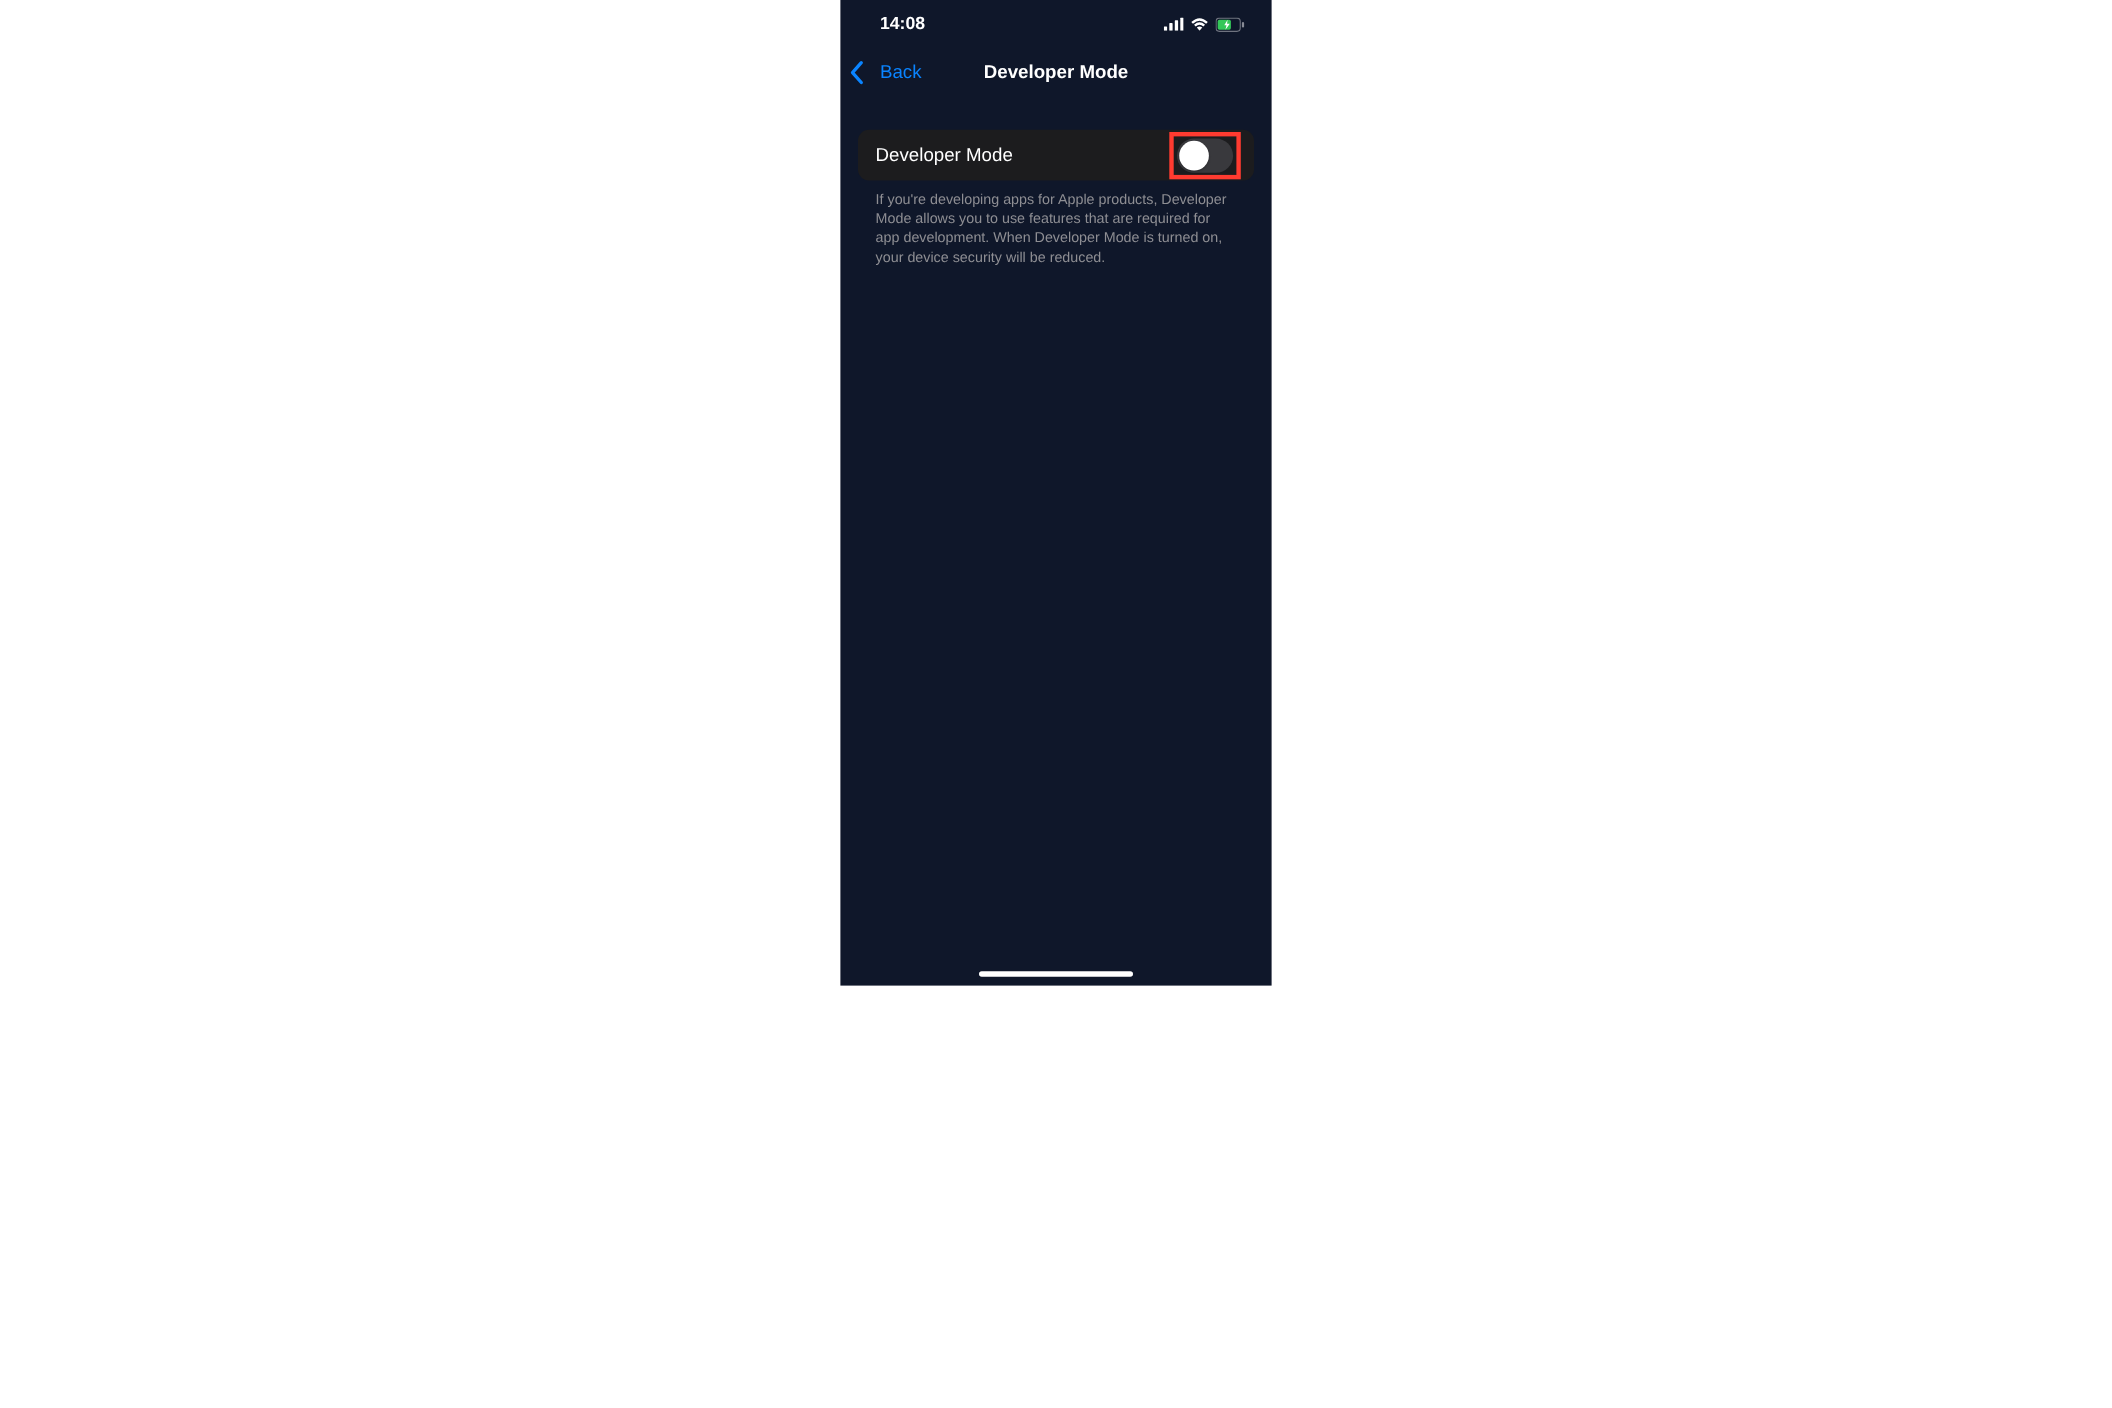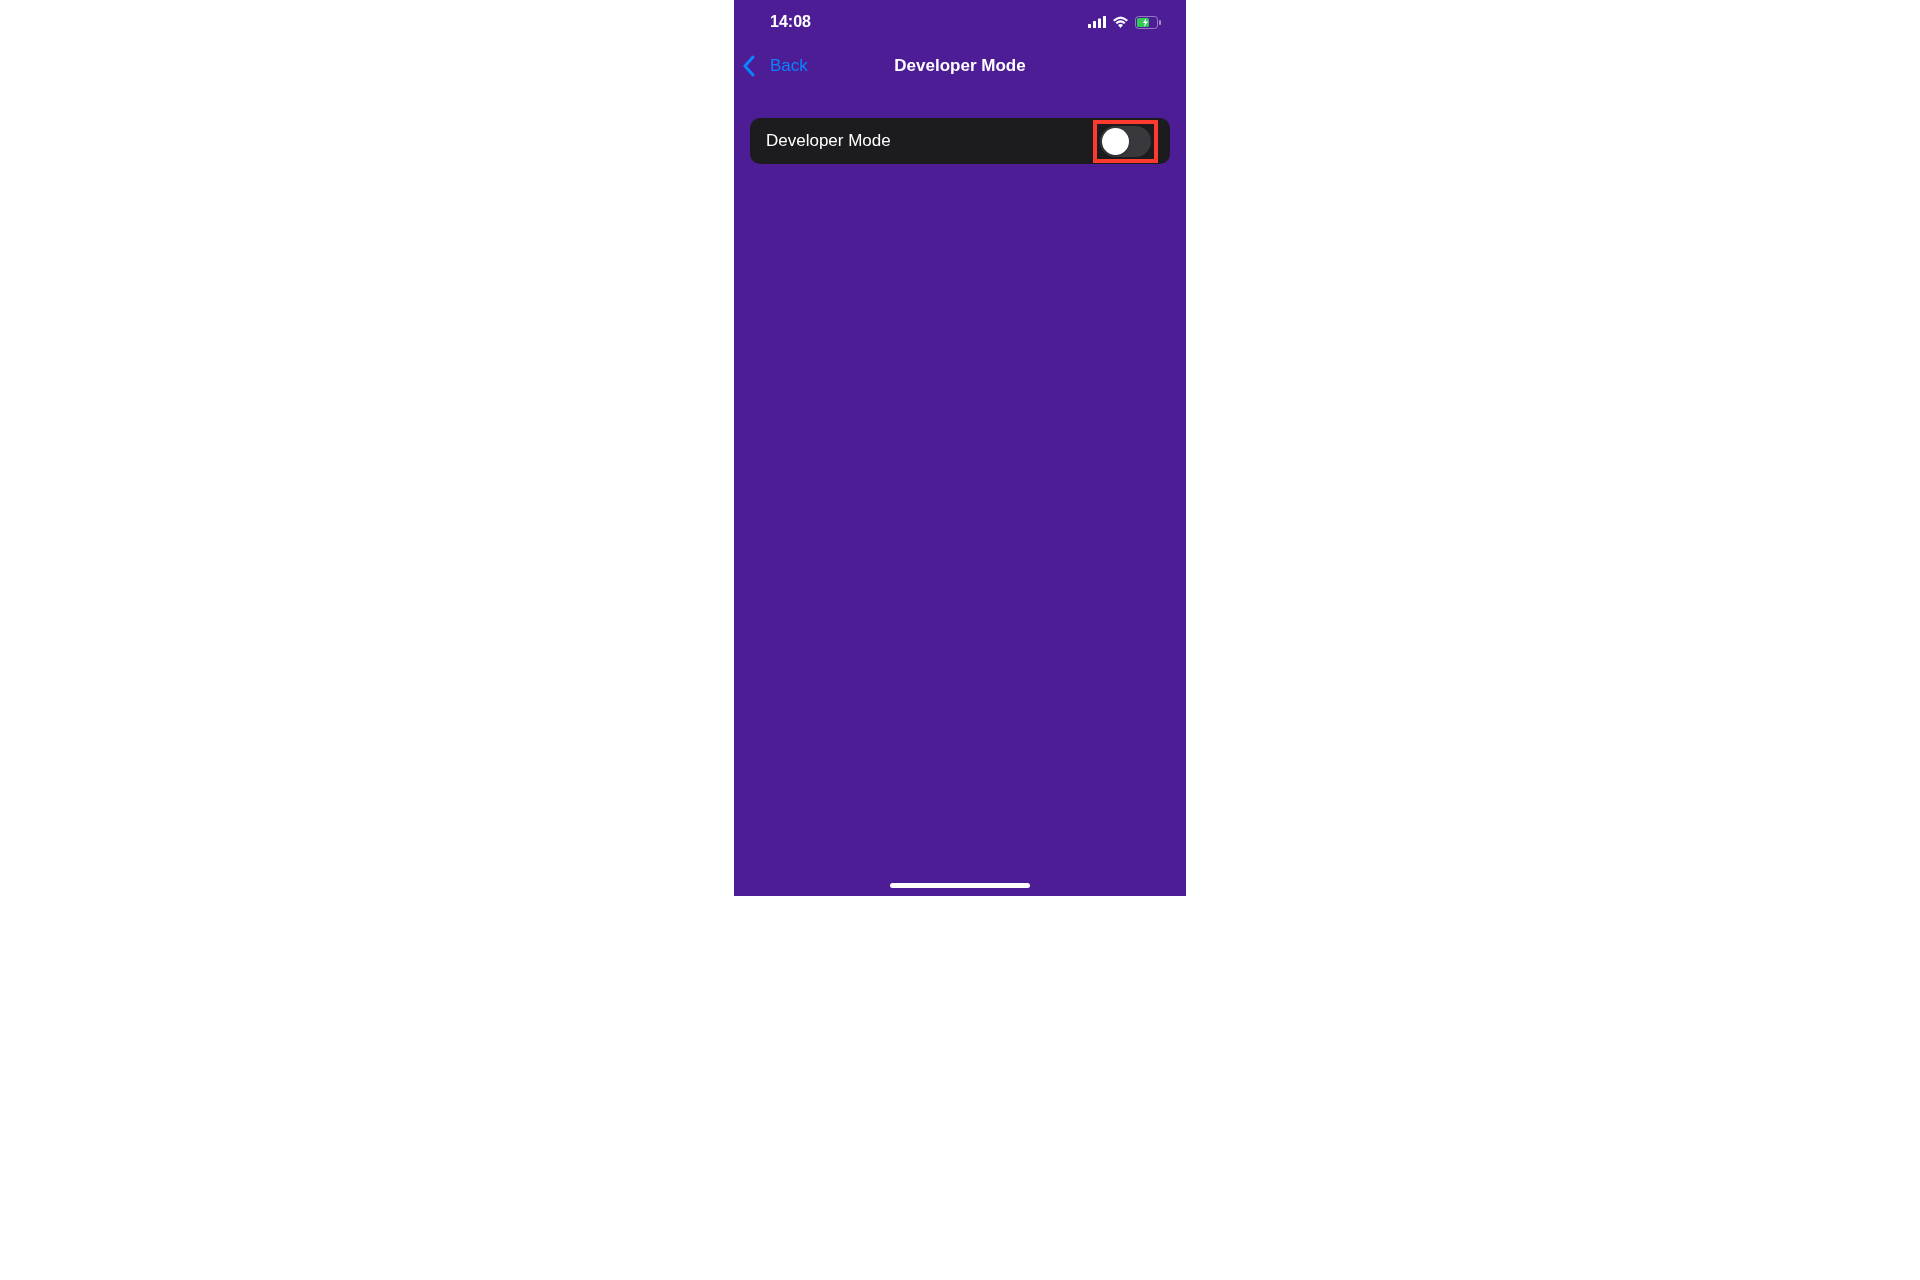--- a/index.html
+++ b/index.html
@@ -6,23 +6,23 @@
     body {
       width: 1920px;
       height: 1280px;
       background: #ffffff;
       font-family: -apple-system, BlinkMacSystemFont, 'Segoe UI', Helvetica, Arial, sans-serif;
       display: flex;
       justify-content: center;
       align-items: flex-start;
     }
     .phone {
-      width: 452px;
+      width: 392px;
       height: 896px;
-      background: #4c1d95;
+      background: #0f172a;
       position: relative;
       overflow: hidden;
       margin-top: 0;
     }
     .status-bar {
       height: 44px;
       display: flex;
       align-items: center;
       justify-content: space-between;
       padding: 0 24px 0 36px;
@@ -183,16 +183,17 @@
   <div class="content">
     <div class="cell">
       <span class="cell-label">Developer Mode</span>
       <div class="toggle-wrap">
         <div class="highlight-box"></div>
         <div class="toggle">
           <div class="toggle-knob"></div>
         </div>
       </div>
     </div>
+    <div class="footer-text">If you're developing apps for Apple products, Developer Mode allows you to use features that are required for app development. When Developer Mode is turned on, your device security will be reduced.</div>
   </div>
 
   <div class="home-indicator"></div>
 </div>
 
 </body></html>

